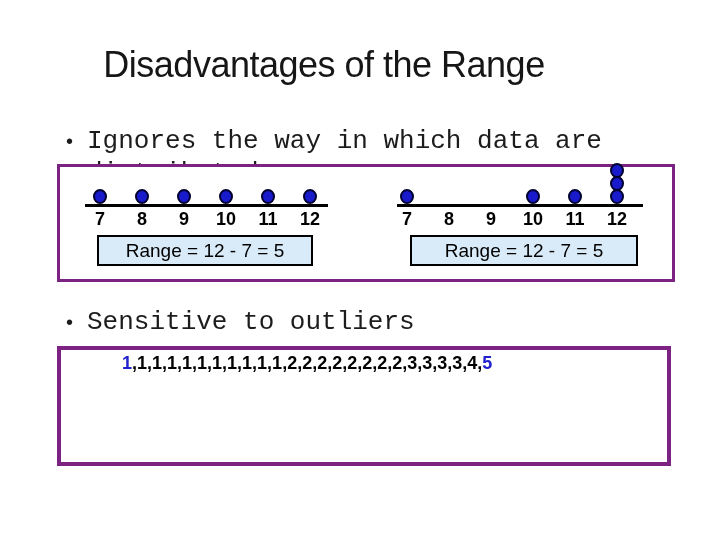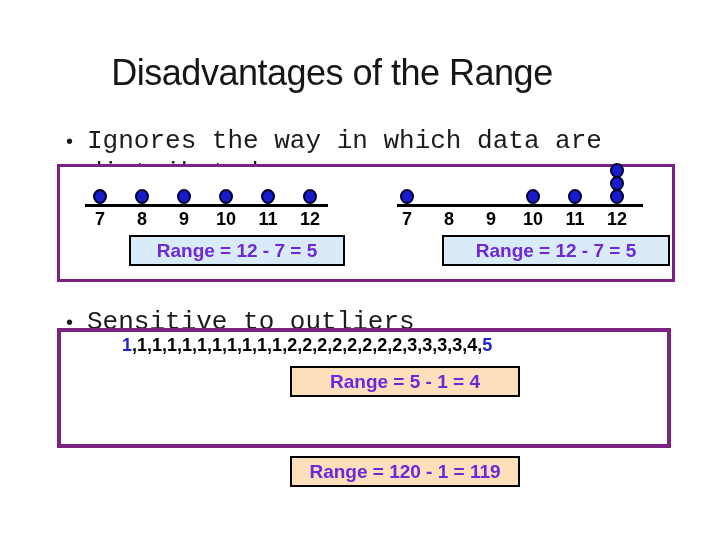--- a/index.html
+++ b/index.html
@@ -1,36 +1,36 @@
 <!DOCTYPE html>
 <html><head>
 <meta charset="utf-8">
 <style>
   html,body{margin:0;padding:0;background:#fff;}
   .stage{position:relative;width:720px;height:540px;background:#fff;overflow:hidden;
          font-family:"Liberation Sans",sans-serif;color:#111;}
   .title{position:absolute;top:44px;left:0;width:648px;text-align:center;
-         font-size:36px;font-weight:400;letter-spacing:-0.5px;color:#161616;margin:8px;}
+         font-size:36px;font-weight:400;letter-spacing:-0.5px;color:#161616;margin:0;}
   .bullet-row{position:absolute;left:66px;display:flex;align-items:flex-start;
               font-size:26px;color:#1c1c1c;}
   .bullet-row .bullet-glyph{font-size:20px;line-height:32px;margin-right:14px;color:#1c1c1c;}
   .bullet-row .bullet-text{line-height:32px;font-family:Liberation Mono, monospace;}
   .bullet1{top:125px;}
   .bullet2{top:306px;}
   .panel{position:absolute;background:#fff;box-sizing:border-box;}
   .panel1{left:57px;top:164px;width:618px;height:118px;border:3px solid var(--purple);}
-  .panel2{left:57px;top:328px;width:614px;height:120px;border:4px solid var(--purple);}
+  .panel2{left:57px;top:346px;width:614px;height:120px;border:4px solid var(--purple);}
   .plot{position:absolute;top:0;height:70px;}
   .numline{position:absolute;left:0;right:0;top:37px;height:3px;background:#000;}
   .dot{position:absolute;width:14px;height:15px;border-radius:50%;
        background:var(--dot-blue);border:2px solid #00002e;box-sizing:border-box;}
   .tick-label{position:absolute;top:42px;width:34px;text-align:center;
               font-weight:bold;font-size:18px;color:#000;}
   .range-box{position:absolute;display:flex;align-items:center;justify-content:center;
-             border:2px solid #000;box-sizing:border-box;font-weight:bold;font-size:19px;color:#6d28d9;margin-left:32px;}
+             border:2px solid #000;box-sizing:border-box;font-weight:normal;font-size:19px;color:#000000;}
   .range-blue{background:var(--lightblue);}
   .range-peach{background:var(--peach);}
   #range0{left:37px;top:68px;width:216px;height:31px;}
   #range1{left:350px;top:68px;width:228px;height:31px;}
   .data-line{position:absolute;left:61px;font-weight:bold;font-size:18px;color:#000;
              white-space:nowrap;letter-spacing:0px;}
   .data-line .blue{color:var(--blue-text);}
   .line1{top:3px;}
   .line2{top:93px;}
   .range-a{left:197px;top:34px;width:230px;height:31px;}
@@ -83,17 +83,15 @@
         <div class="dot" style="left: 213px; top: 22px;"></div>
         <div class="dot" style="left: 213px; top: 9px;"></div>
         <div class="dot" style="left: 213px; top: -4px;"></div>
       </div>
     <div class="range-box range-blue" id="range0">Range = 12 - 7 = 5</div>
     <div class="range-box range-blue" id="range1">Range = 12 - 7 = 5</div>
   </div>
 
   <div class="panel panel2">
     <div class="data-line line1"><span class="blue">1</span><span>,1,1,1,1,1,1,1,1,1,1,2,2,2,2,2,2,2,2,3,3,3,3,4,</span><span class="blue">5</span></div>
-    <div class="range-box range-peach range-a">Range = 5 - 1 = 4</div>
-    <div class="range-box range-peach range-b">Range = 120 - 1 = 119</div>
   </div>
 
 </div>
 
 </body></html>

